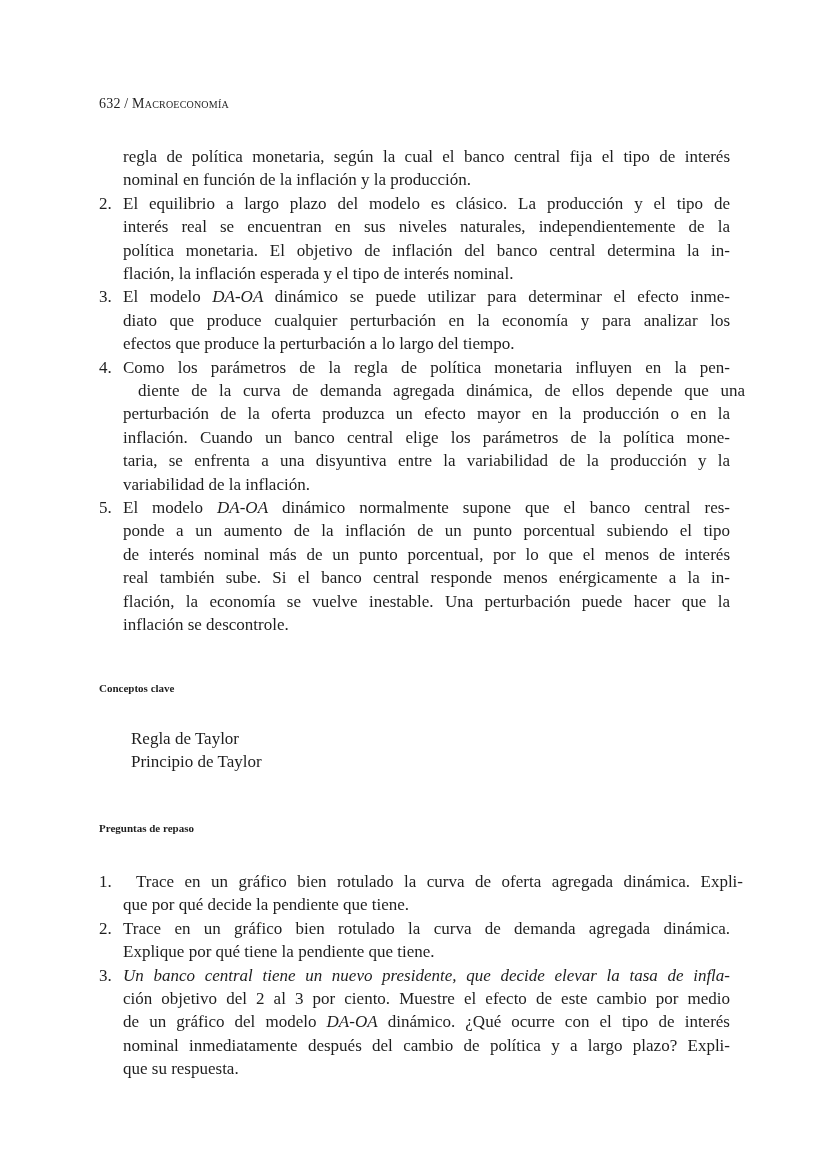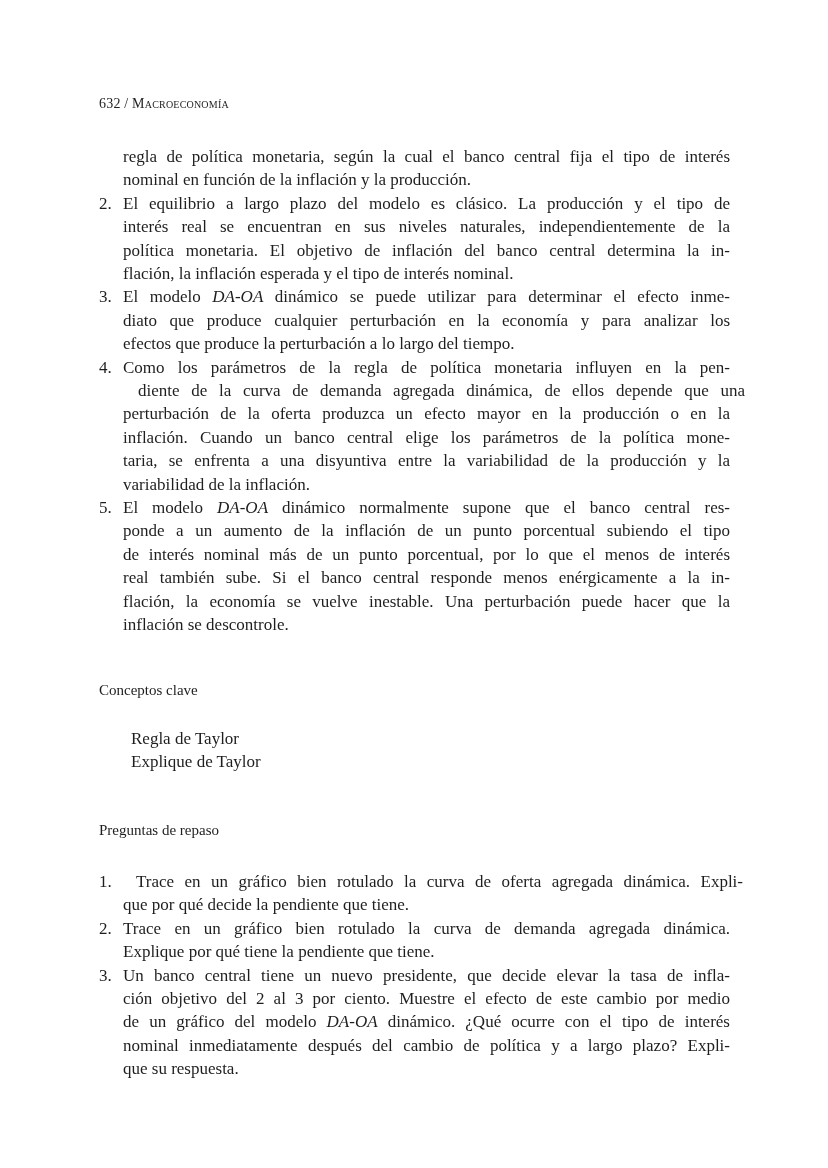--- a/index.html
+++ b/index.html
@@ -3,21 +3,21 @@
 <meta charset="utf-8">
 <style>
   html, body { margin: 0; padding: 0; background: #ffffff; }
   body { width: 828px; height: 1168px; position: relative; overflow: hidden;
          font-family: "Liberation Serif", "DejaVu Serif", serif; color: #1e1e1e; }
   .page-header { position: absolute; left: 99px; top: 96px; font-size: 14px; letter-spacing: 0.2px; }
   .page-header .sc { font-variant: small-caps; }
   .line { position: absolute; font-size: 17px; line-height: 23px; white-space: nowrap; }
   .just { text-align: justify; text-align-last: justify; }
   .num { position: absolute; font-size: 17px; line-height: 23px; }
-  .heading { position: absolute; left: 99px; font-size: 15px; font-weight: normal; }
+  .heading { position: absolute; left: 99px; font-size: 11px; font-weight: bold; }
   .plain { position: absolute; left: 99px; font-size: 17px; margin-left: 32px; }
   em { font-style: italic; }
 </style>
 </head>
 <body>
 
 <div class="page-header">
   <span>632</span><span> / </span><span class="sc">Macroeconomía</span>
 </div>
 
@@ -44,30 +44,30 @@
     <div class="line just" style="left: 123px; top: 496px; width: 607px;">El modelo <em>DA-OA</em> dinámico normalmente supone que el banco central res-</div>
     <div class="line just" style="left: 123px; top: 519.4px; width: 607px;">ponde a un aumento de la inflación de un punto porcentual subiendo el tipo</div>
     <div class="line just" style="left: 123px; top: 542.8px; width: 607px;">de interés nominal más de un punto porcentual, por lo que el menos de interés</div>
     <div class="line just" style="left: 123px; top: 566.2px; width: 607px;">real también sube. Si el banco central responde menos enérgicamente a la in-</div>
     <div class="line just" style="left: 123px; top: 589.6px; width: 607px;">flación, la economía se vuelve inestable. Una perturbación puede hacer que la</div>
     <div class="line" style="left: 123px; top: 613px;">inflación se descontrole.</div>
   </div>
 
 <div class="heading" style="top:682px">Conceptos clave</div>
 <div class="plain" style="top:729px">Regla de Taylor</div>
-<div class="plain" style="top:752px">Explique de Taylor</div>
+<div class="plain" style="top:752px">Principio de Taylor</div>
 
 <div class="heading" style="top:822px">Preguntas de repaso</div>
 
 <div id="questions">
     <div class="num" style="left: 99px; top: 870px;">1.</div>
     <div class="line just" style="left: 123px; top: 870px; width: 607px; margin-left: 13px;">Trace en un gráfico bien rotulado la curva de oferta agregada dinámica. Expli-</div>
     <div class="line" style="left: 123px; top: 893.4px;">que por qué decide la pendiente que tiene.</div>
     <div class="num" style="left: 99px; top: 916.8px;">2.</div>
     <div class="line just" style="left: 123px; top: 916.8px; width: 607px;">Trace en un gráfico bien rotulado la curva de demanda agregada dinámica.</div>
     <div class="line" style="left: 123px; top: 940.2px;">Explique por qué tiene la pendiente que tiene.</div>
     <div class="num" style="left: 99px; top: 963.6px;">3.</div>
-    <div class="line just" style="left: 123px; top: 963.6px; width: 607px;">Un banco central tiene un nuevo presidente, que decide elevar la tasa de infla-</div>
+    <div class="line just" style="left: 123px; top: 963.6px; width: 607px; font-style: italic;">Un banco central tiene un nuevo presidente, que decide elevar la tasa de infla-</div>
     <div class="line just" style="left: 123px; top: 987px; width: 607px;">ción objetivo del 2 al 3 por ciento. Muestre el efecto de este cambio por medio</div>
     <div class="line just" style="left: 123px; top: 1010.4px; width: 607px;">de un gráfico del modelo <em>DA-OA</em> dinámico. ¿Qué ocurre con el tipo de interés</div>
     <div class="line just" style="left: 123px; top: 1033.8px; width: 607px;">nominal inmediatamente después del cambio de política y a largo plazo? Expli-</div>
     <div class="line" style="left: 123px; top: 1057.2px;">que su respuesta.</div>
   </div>
 
 </body></html>

